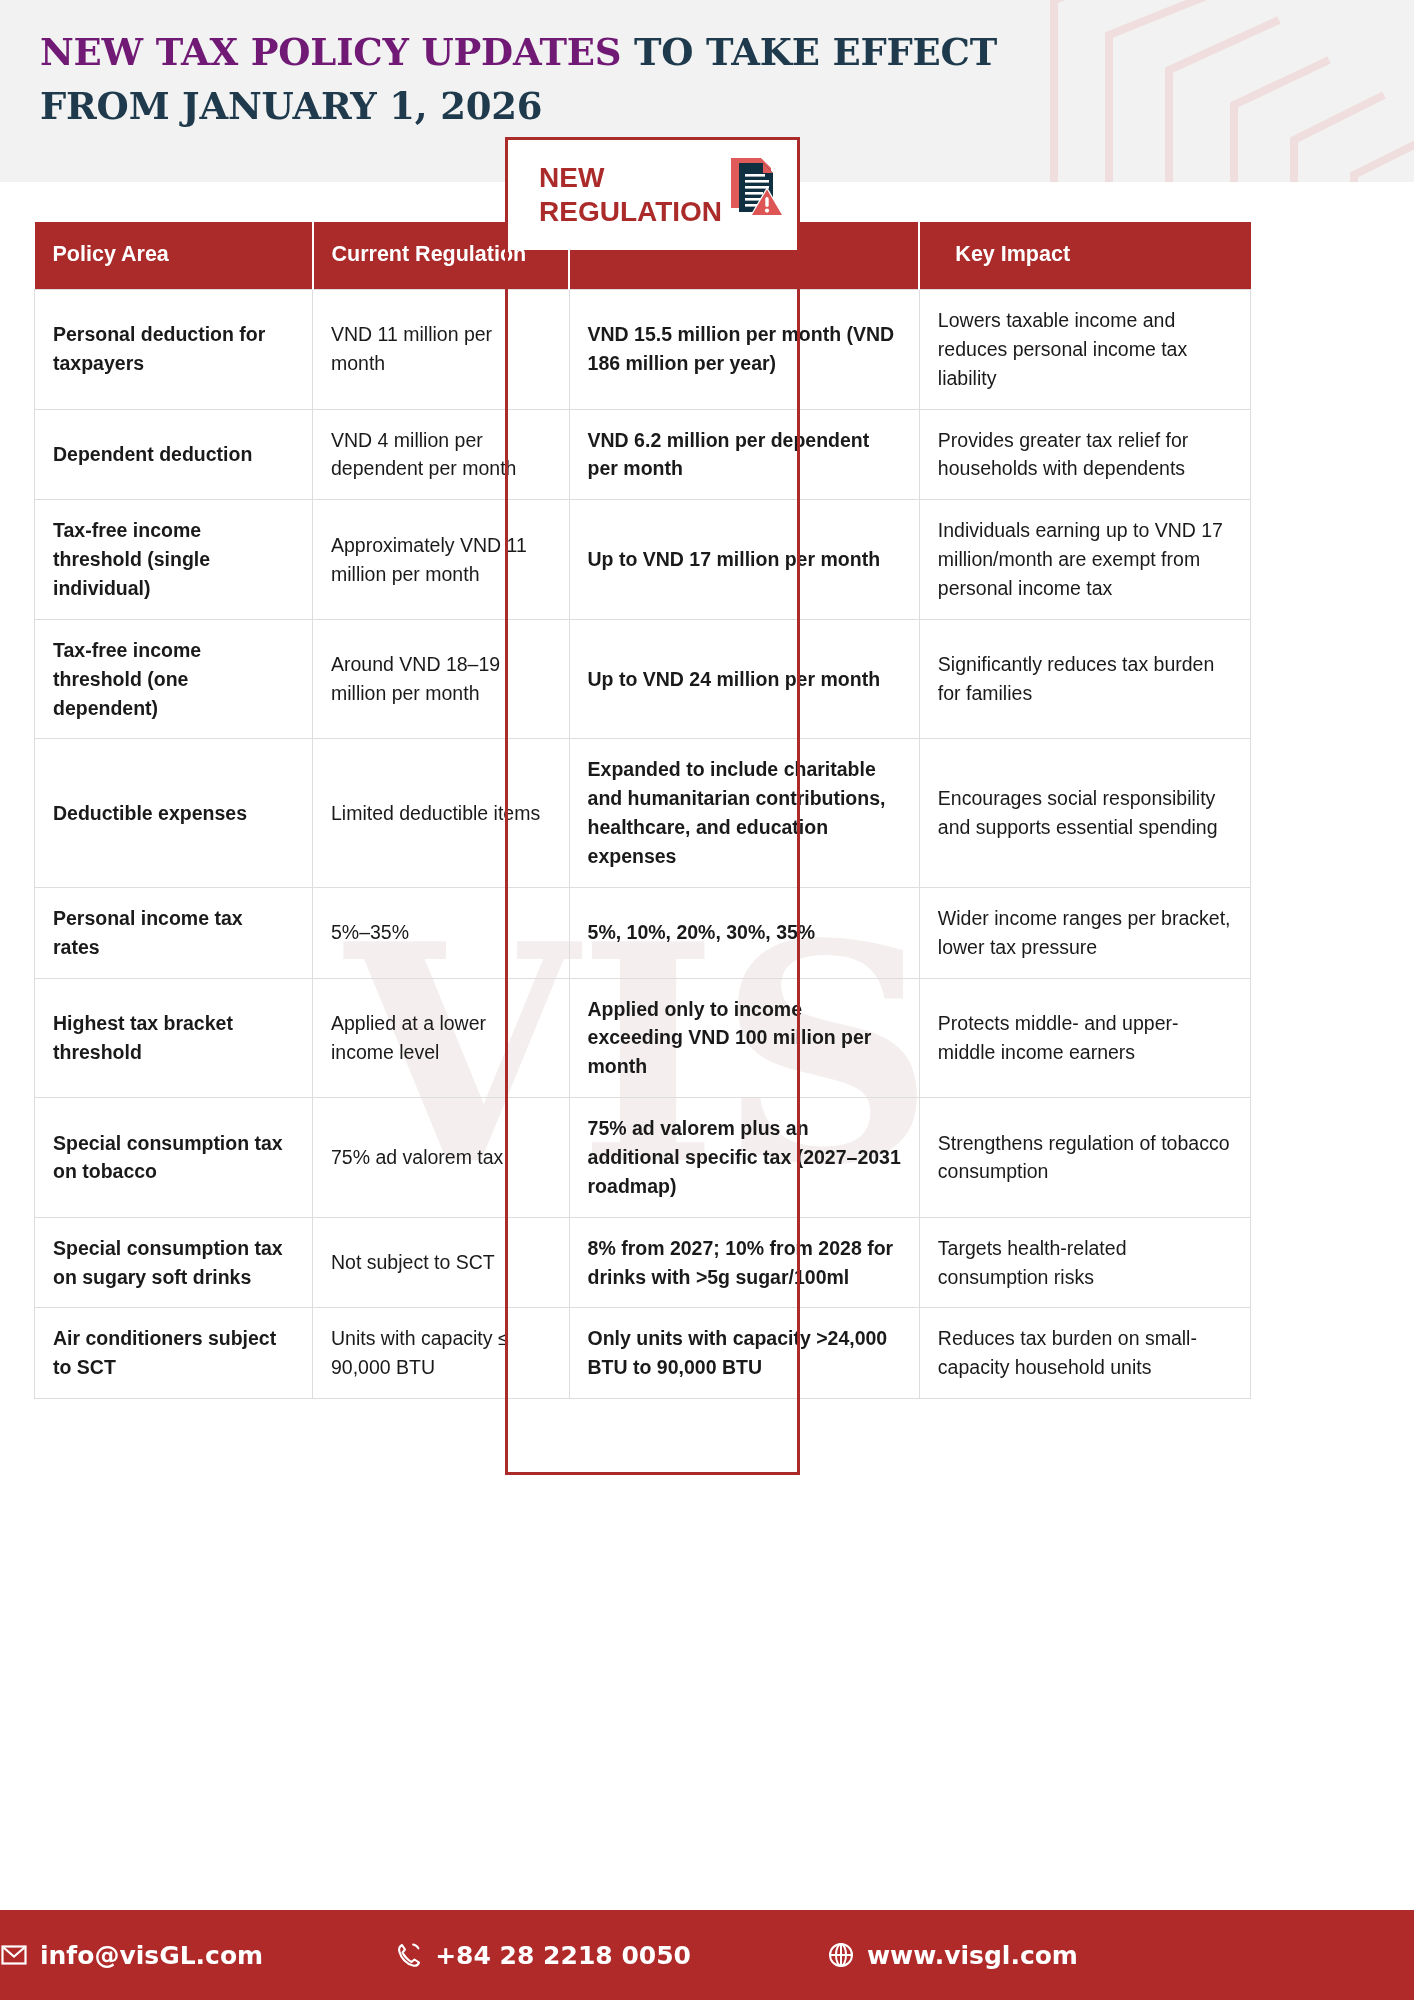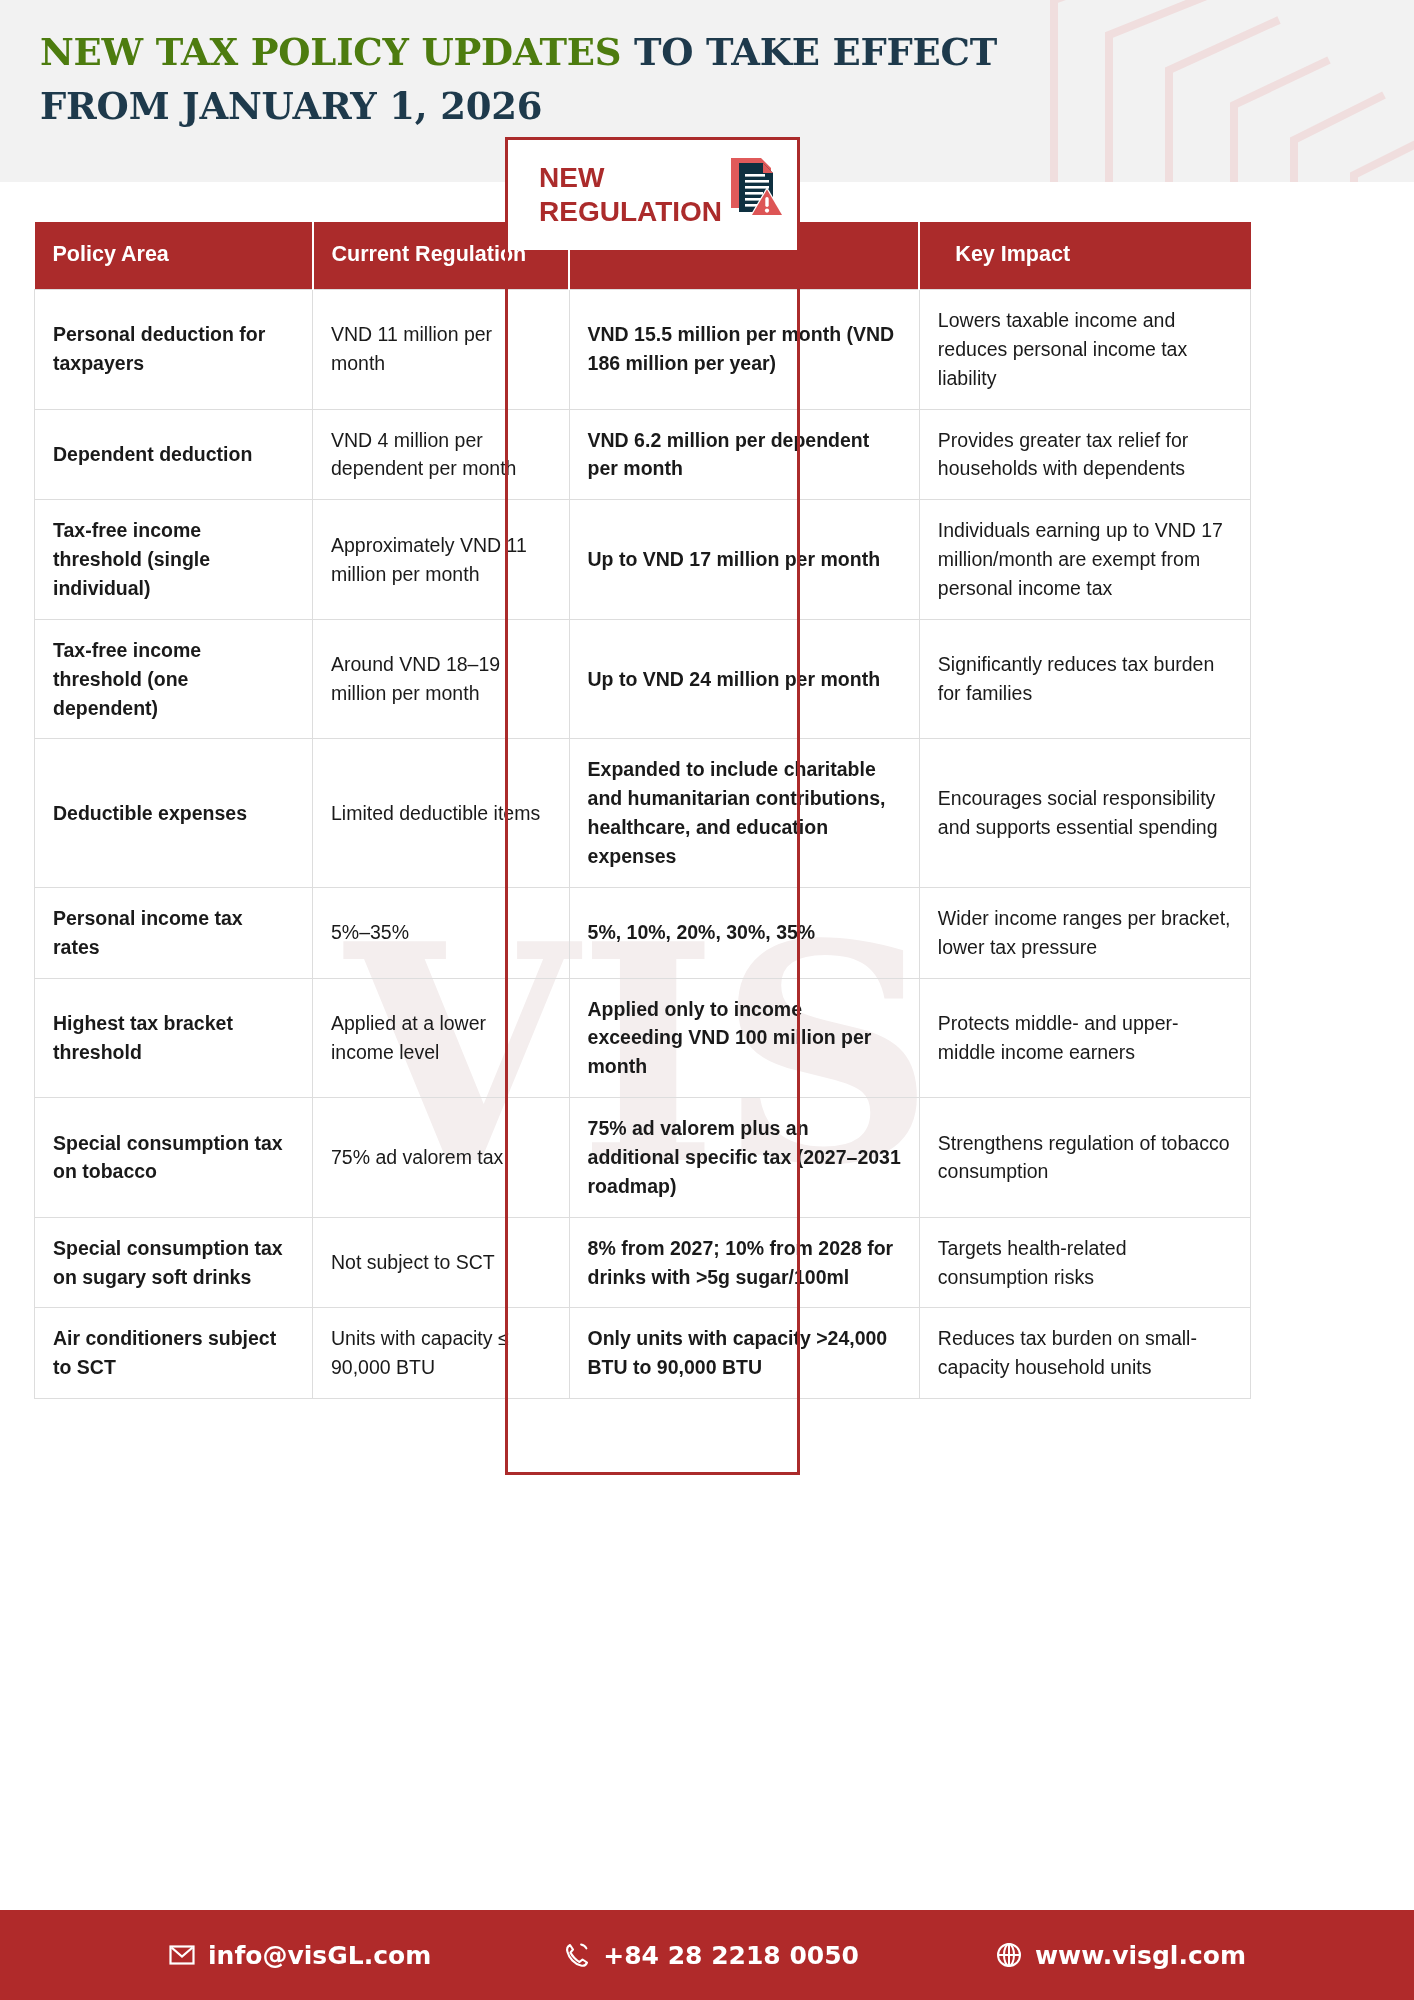--- a/index.html
+++ b/index.html
@@ -39,21 +39,21 @@
     left: 40px; top: 26px;
     width: 1000px;
     font-family: "DejaVu Serif", "Liberation Serif", serif;
     font-weight: bold;
     font-size: 37px;
     line-height: 1.45;
     letter-spacing: -0.2px;
     color: #1e3a4c;
     text-transform: uppercase;
   }
-  .header-title .hl { color: #4d7c0f; }
+  .header-title .hl { color: #701a75; }
 
   
   .watermark {
     position: absolute;
     left: 230px; top: 560px;
     width: 820px; height: 880px;
     opacity: 1;
     pointer-events: none;
     z-index: 0;
   }
@@ -147,21 +147,20 @@
 
   
   .footer {
     position: absolute;
     left: 0; bottom: 0;
     width: 1414px;
     height: 90px;
     background: #b02a2a;
     display: flex;
     align-items: center;
-    justify-content: center;
     gap: 0px;
     z-index: 5;
   }
   .foot-item {
     display: flex;
     align-items: center;
     gap: 12px;
     color: #ffffff;
     font-size: 25px;
     font-weight: bold;

